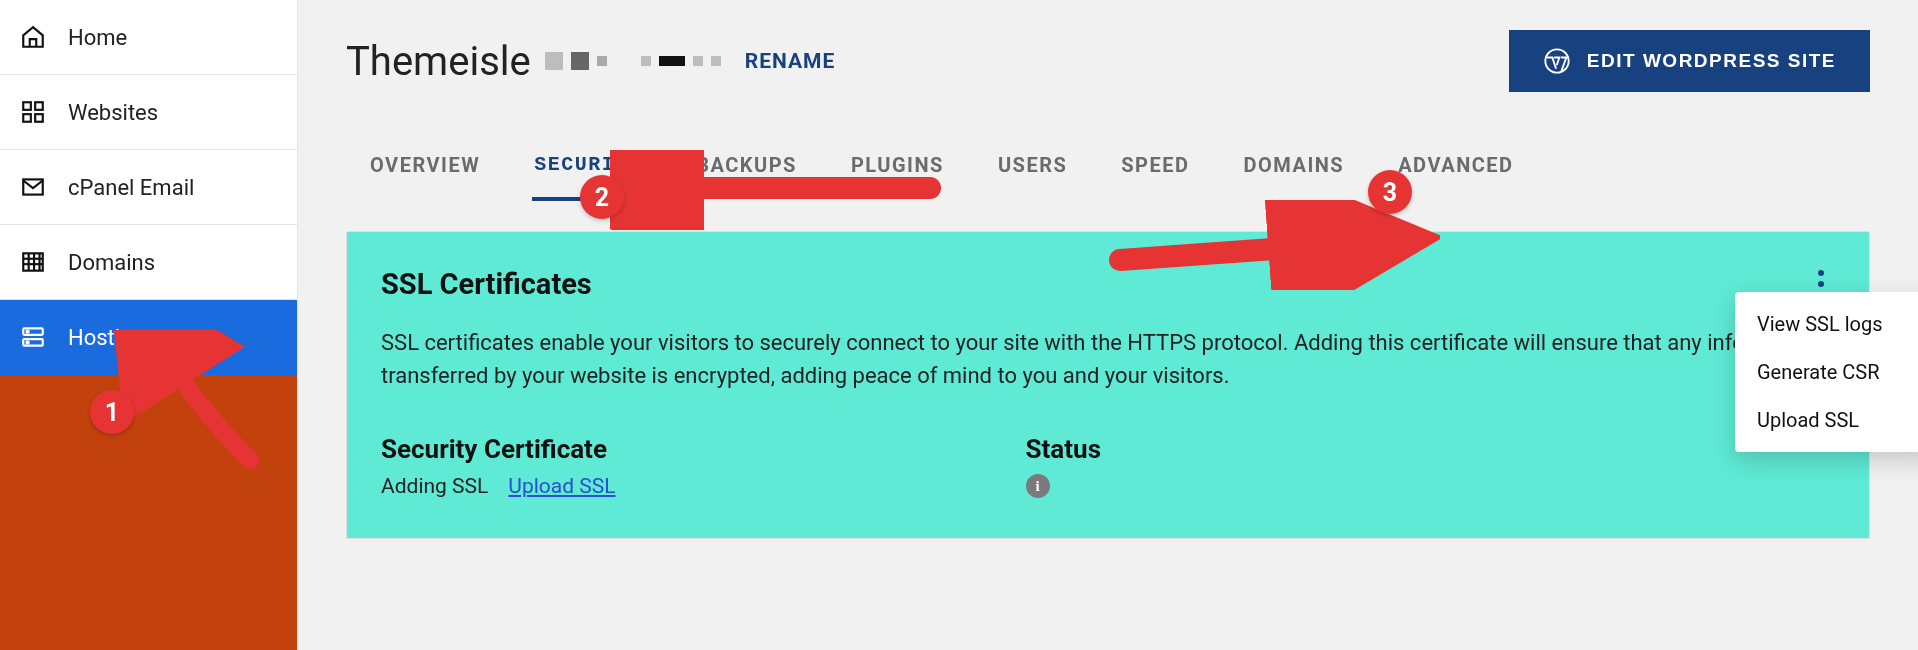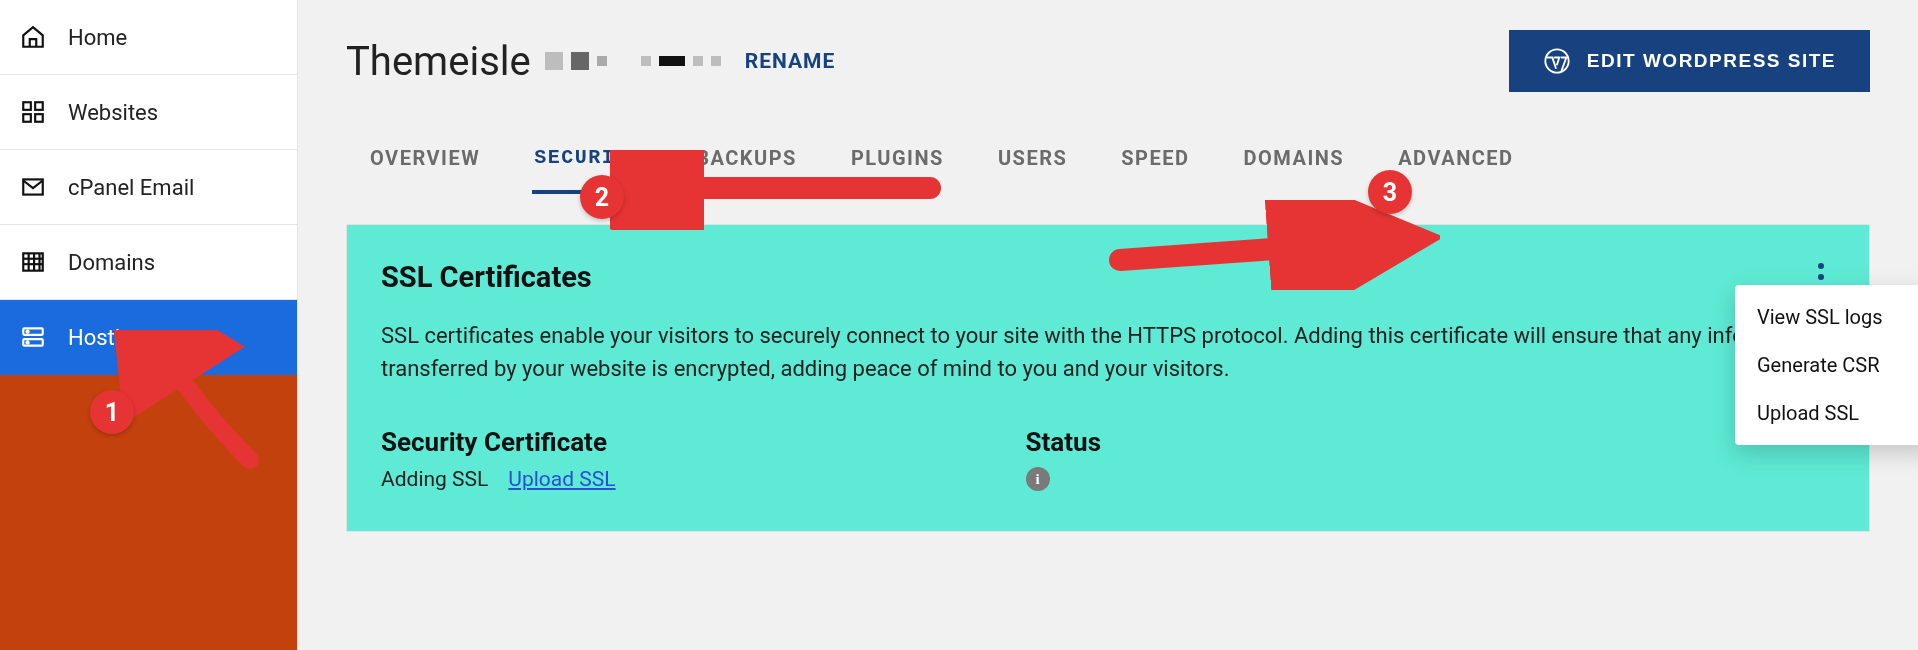--- a/index.html
+++ b/index.html
@@ -54,21 +54,21 @@
     padding: 30px 48px 0 48px;
     background: #f1f1f1;
     display: flex;
     flex-direction: column;
     min-width: 0;
   }
   .header-row {
     display: flex;
     align-items: center;
     justify-content: space-between;
-    margin-bottom: 26px;
+    margin-bottom: 33px;
   }
   .title-group {
     display: flex;
     align-items: center;
     gap: 14px;
     font-size: 40px;
     color: #222;
     font-weight: 400;
   }
   .title-group .site-name { font-weight: 400; }

